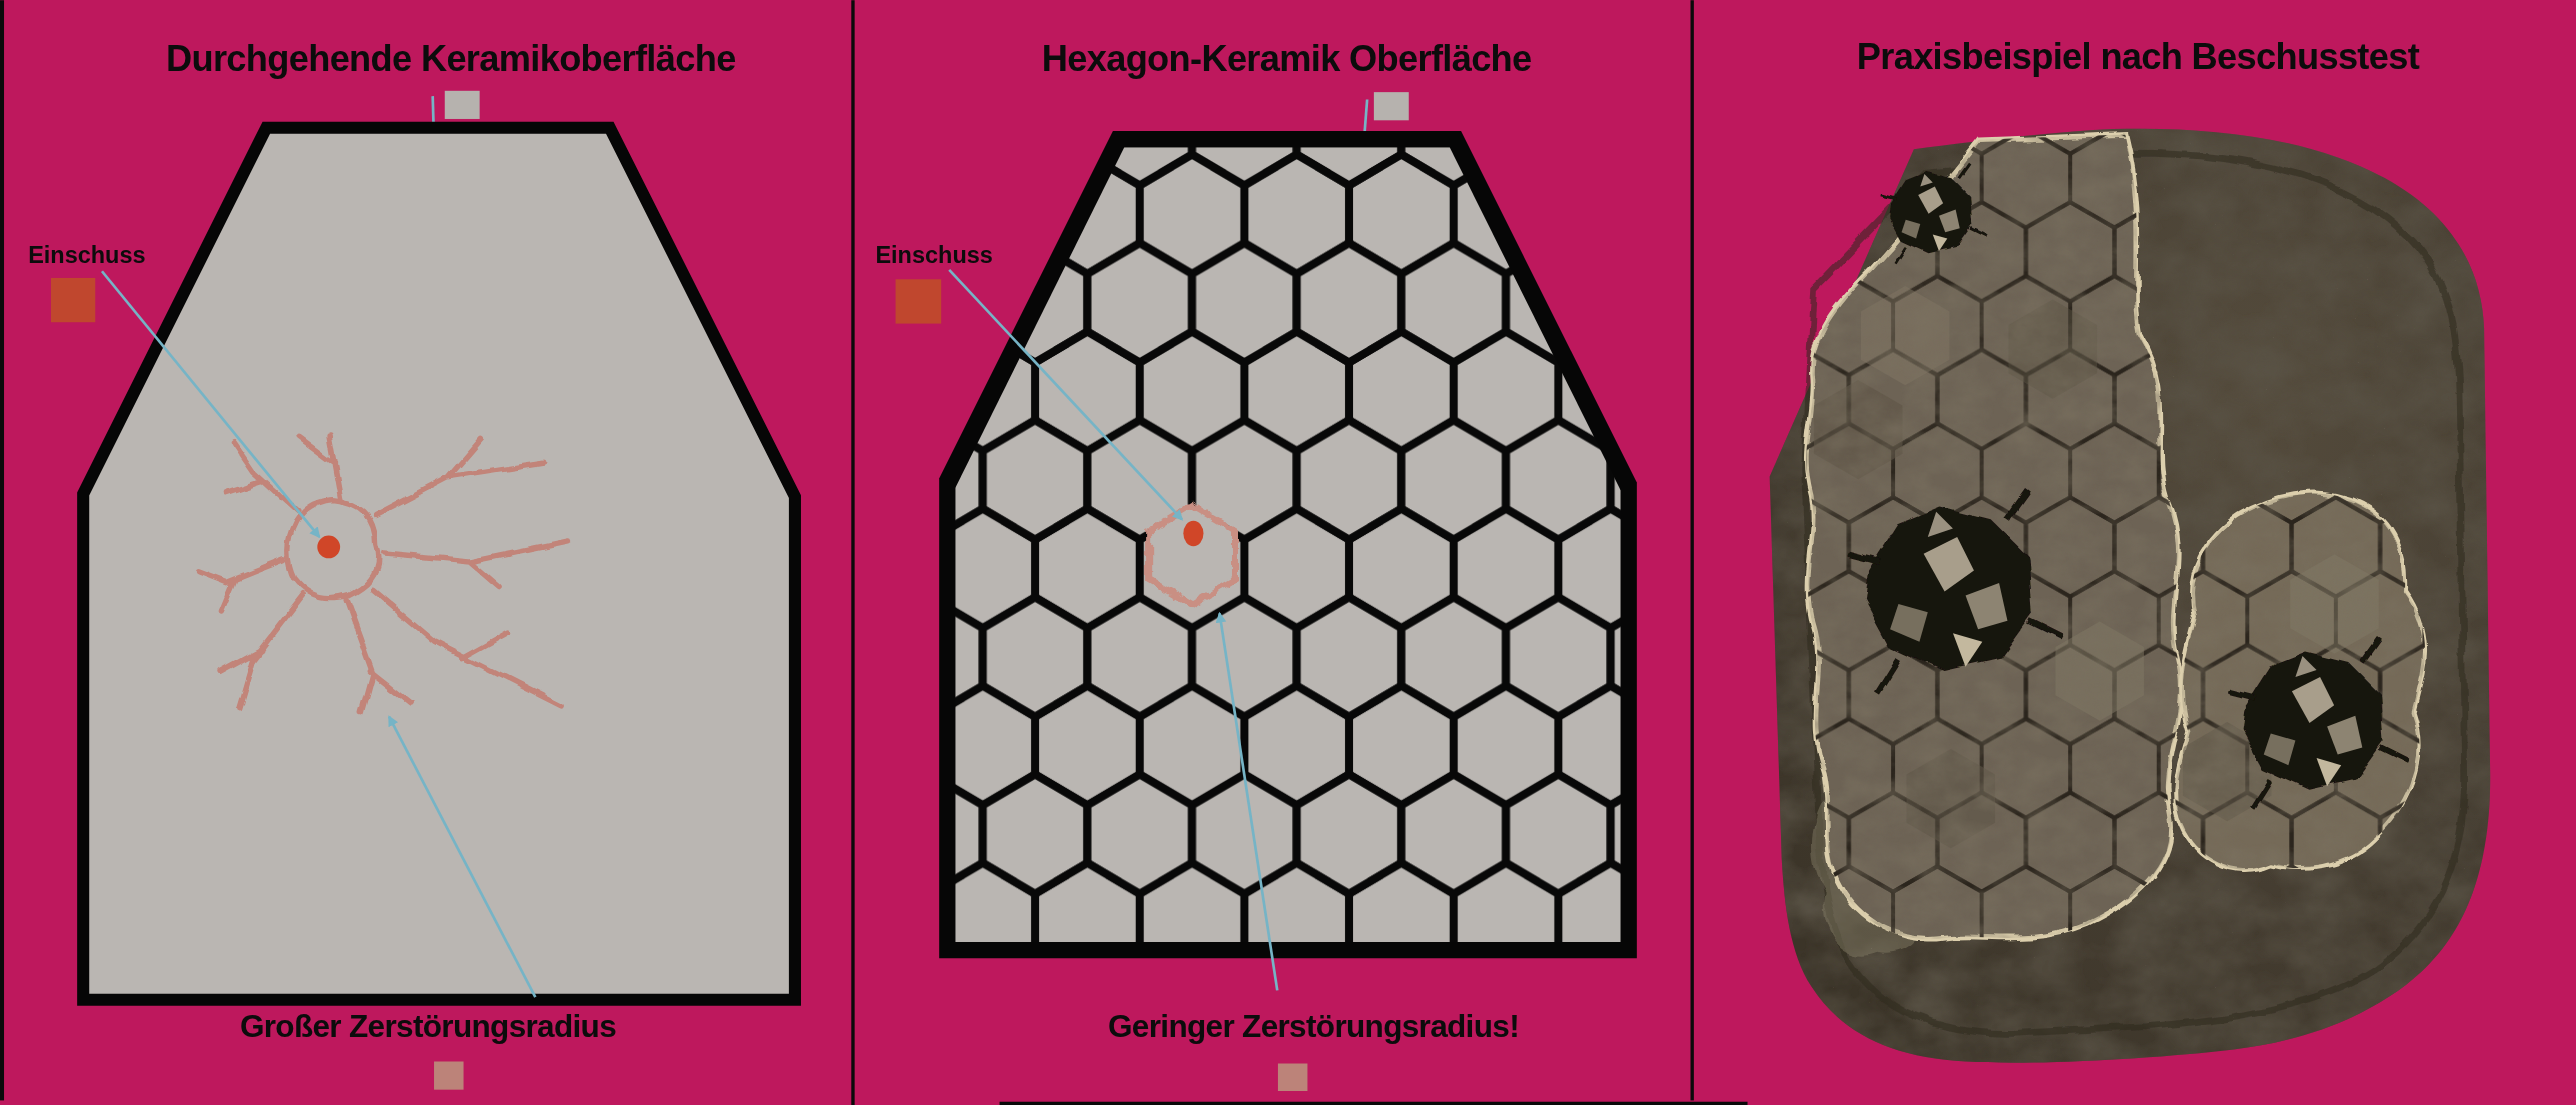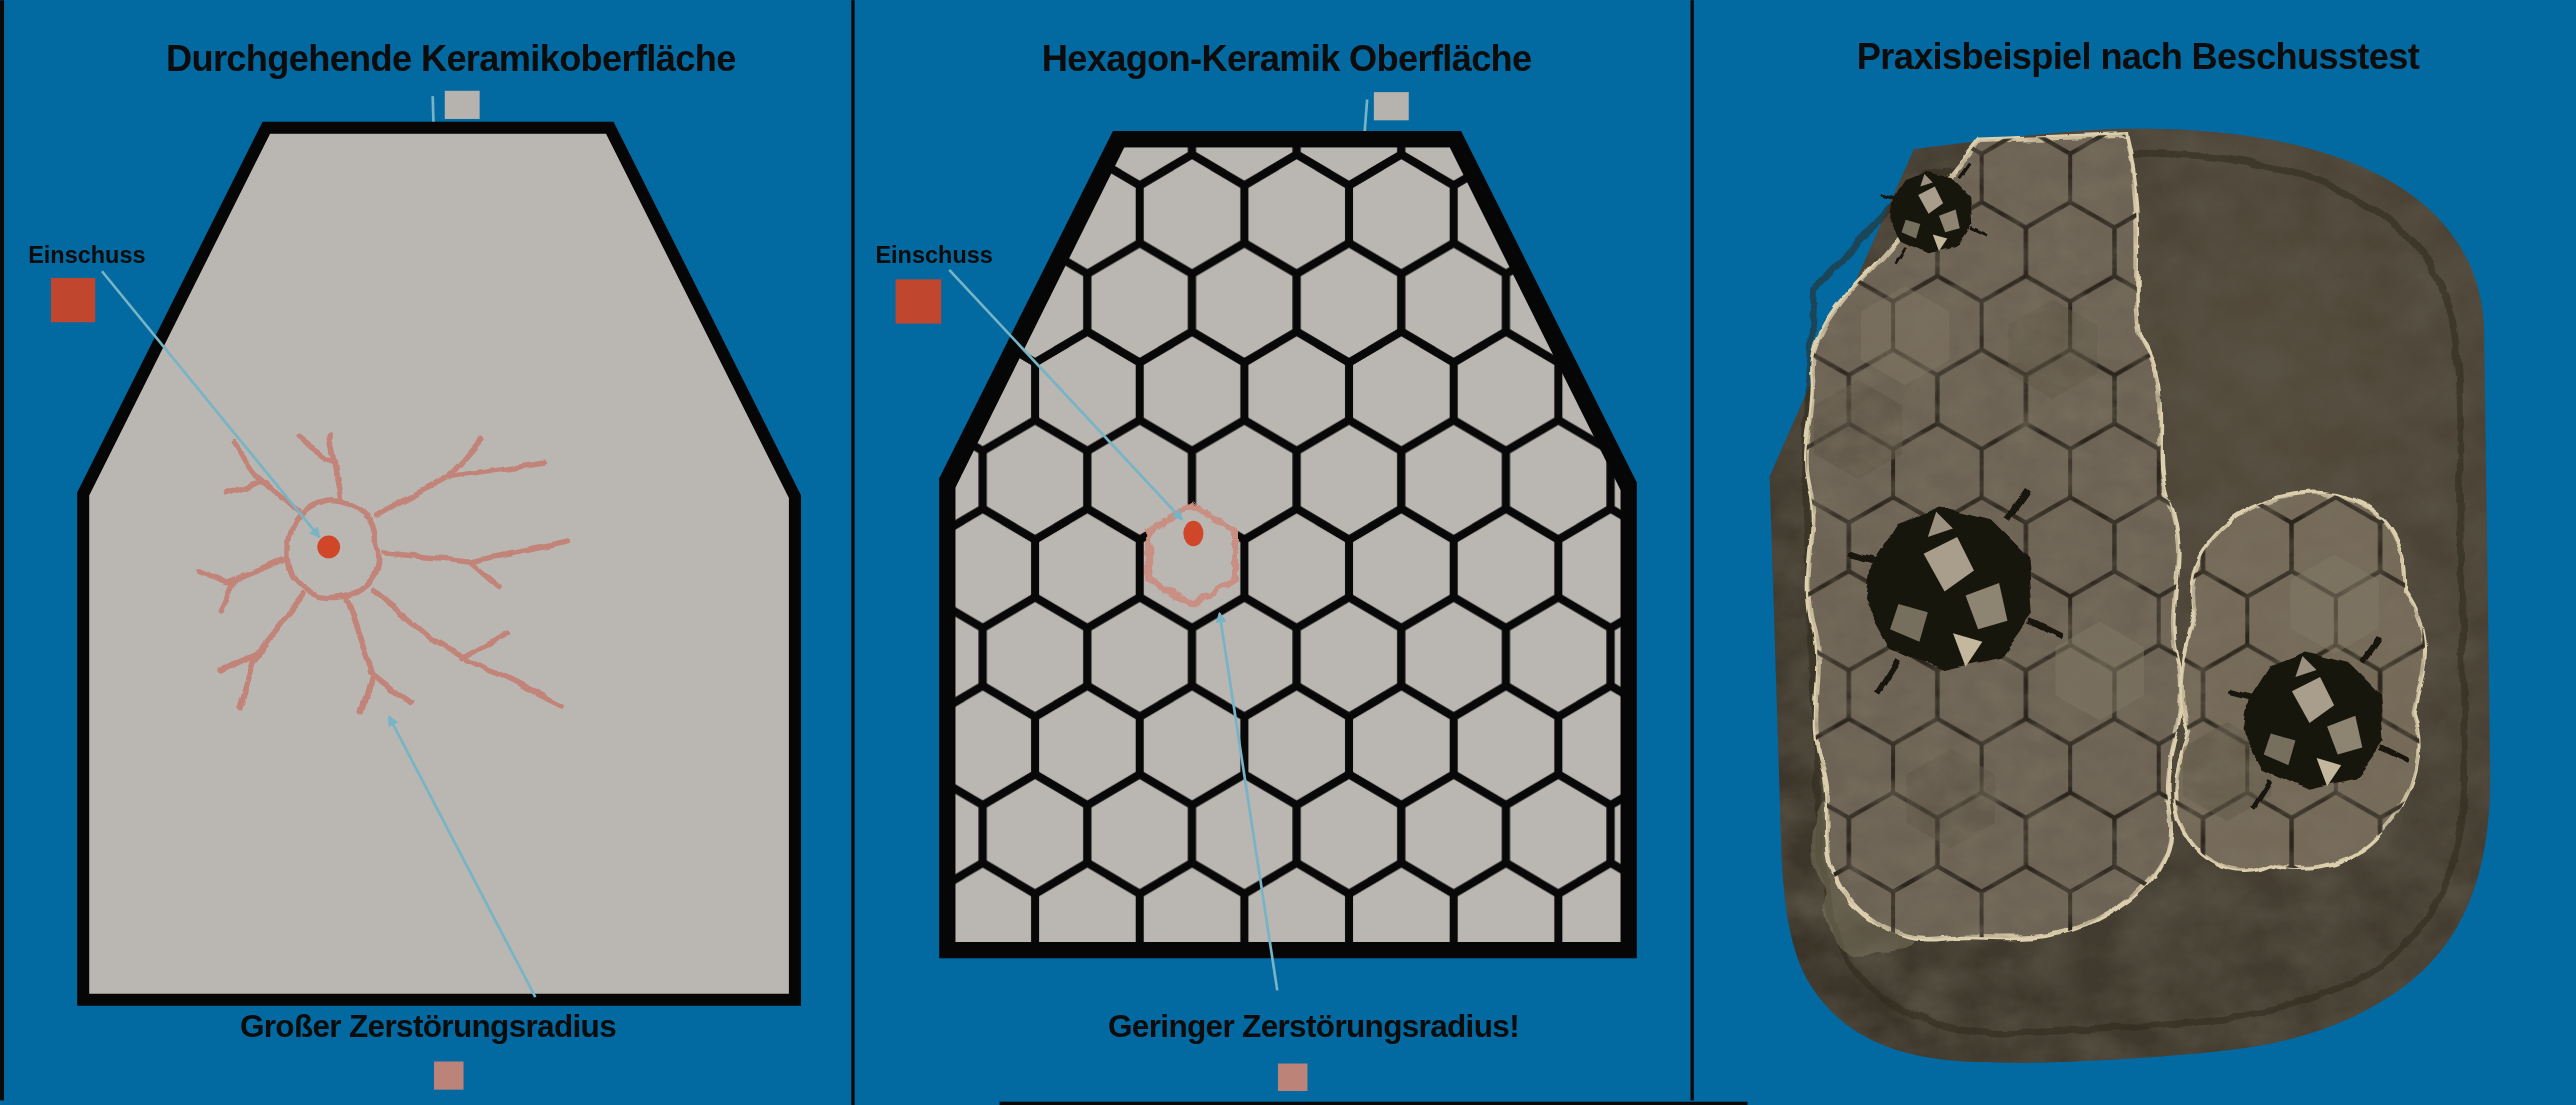--- a/index.html
+++ b/index.html
@@ -1,16 +1,16 @@
 <!DOCTYPE html>
 <html style="font-size:10.7px"><head>
 <meta charset="utf-8">
 <style>
   html,body{margin:0;padding:0;background:#ffffff;}
-  #stage{width:2576px;height:1106px;position:relative;background:#0369a1;overflow:hidden;text-decoration:underline;}
+  #stage{width:2576px;height:1106px;position:relative;background:#be185d;overflow:hidden;text-decoration:underline;}
   svg{display:block;font-family:"Liberation Sans",sans-serif;}
   text{fill:#0c0c0c;font-weight:700;}
   .title{font-size:54px;letter-spacing:-1px;}
   .small-label{font-size:35px;}
   .result-label{font-size:47px;letter-spacing:-1px;}
 </style>
 </head>
 <body>
 
 <div id="stage">

